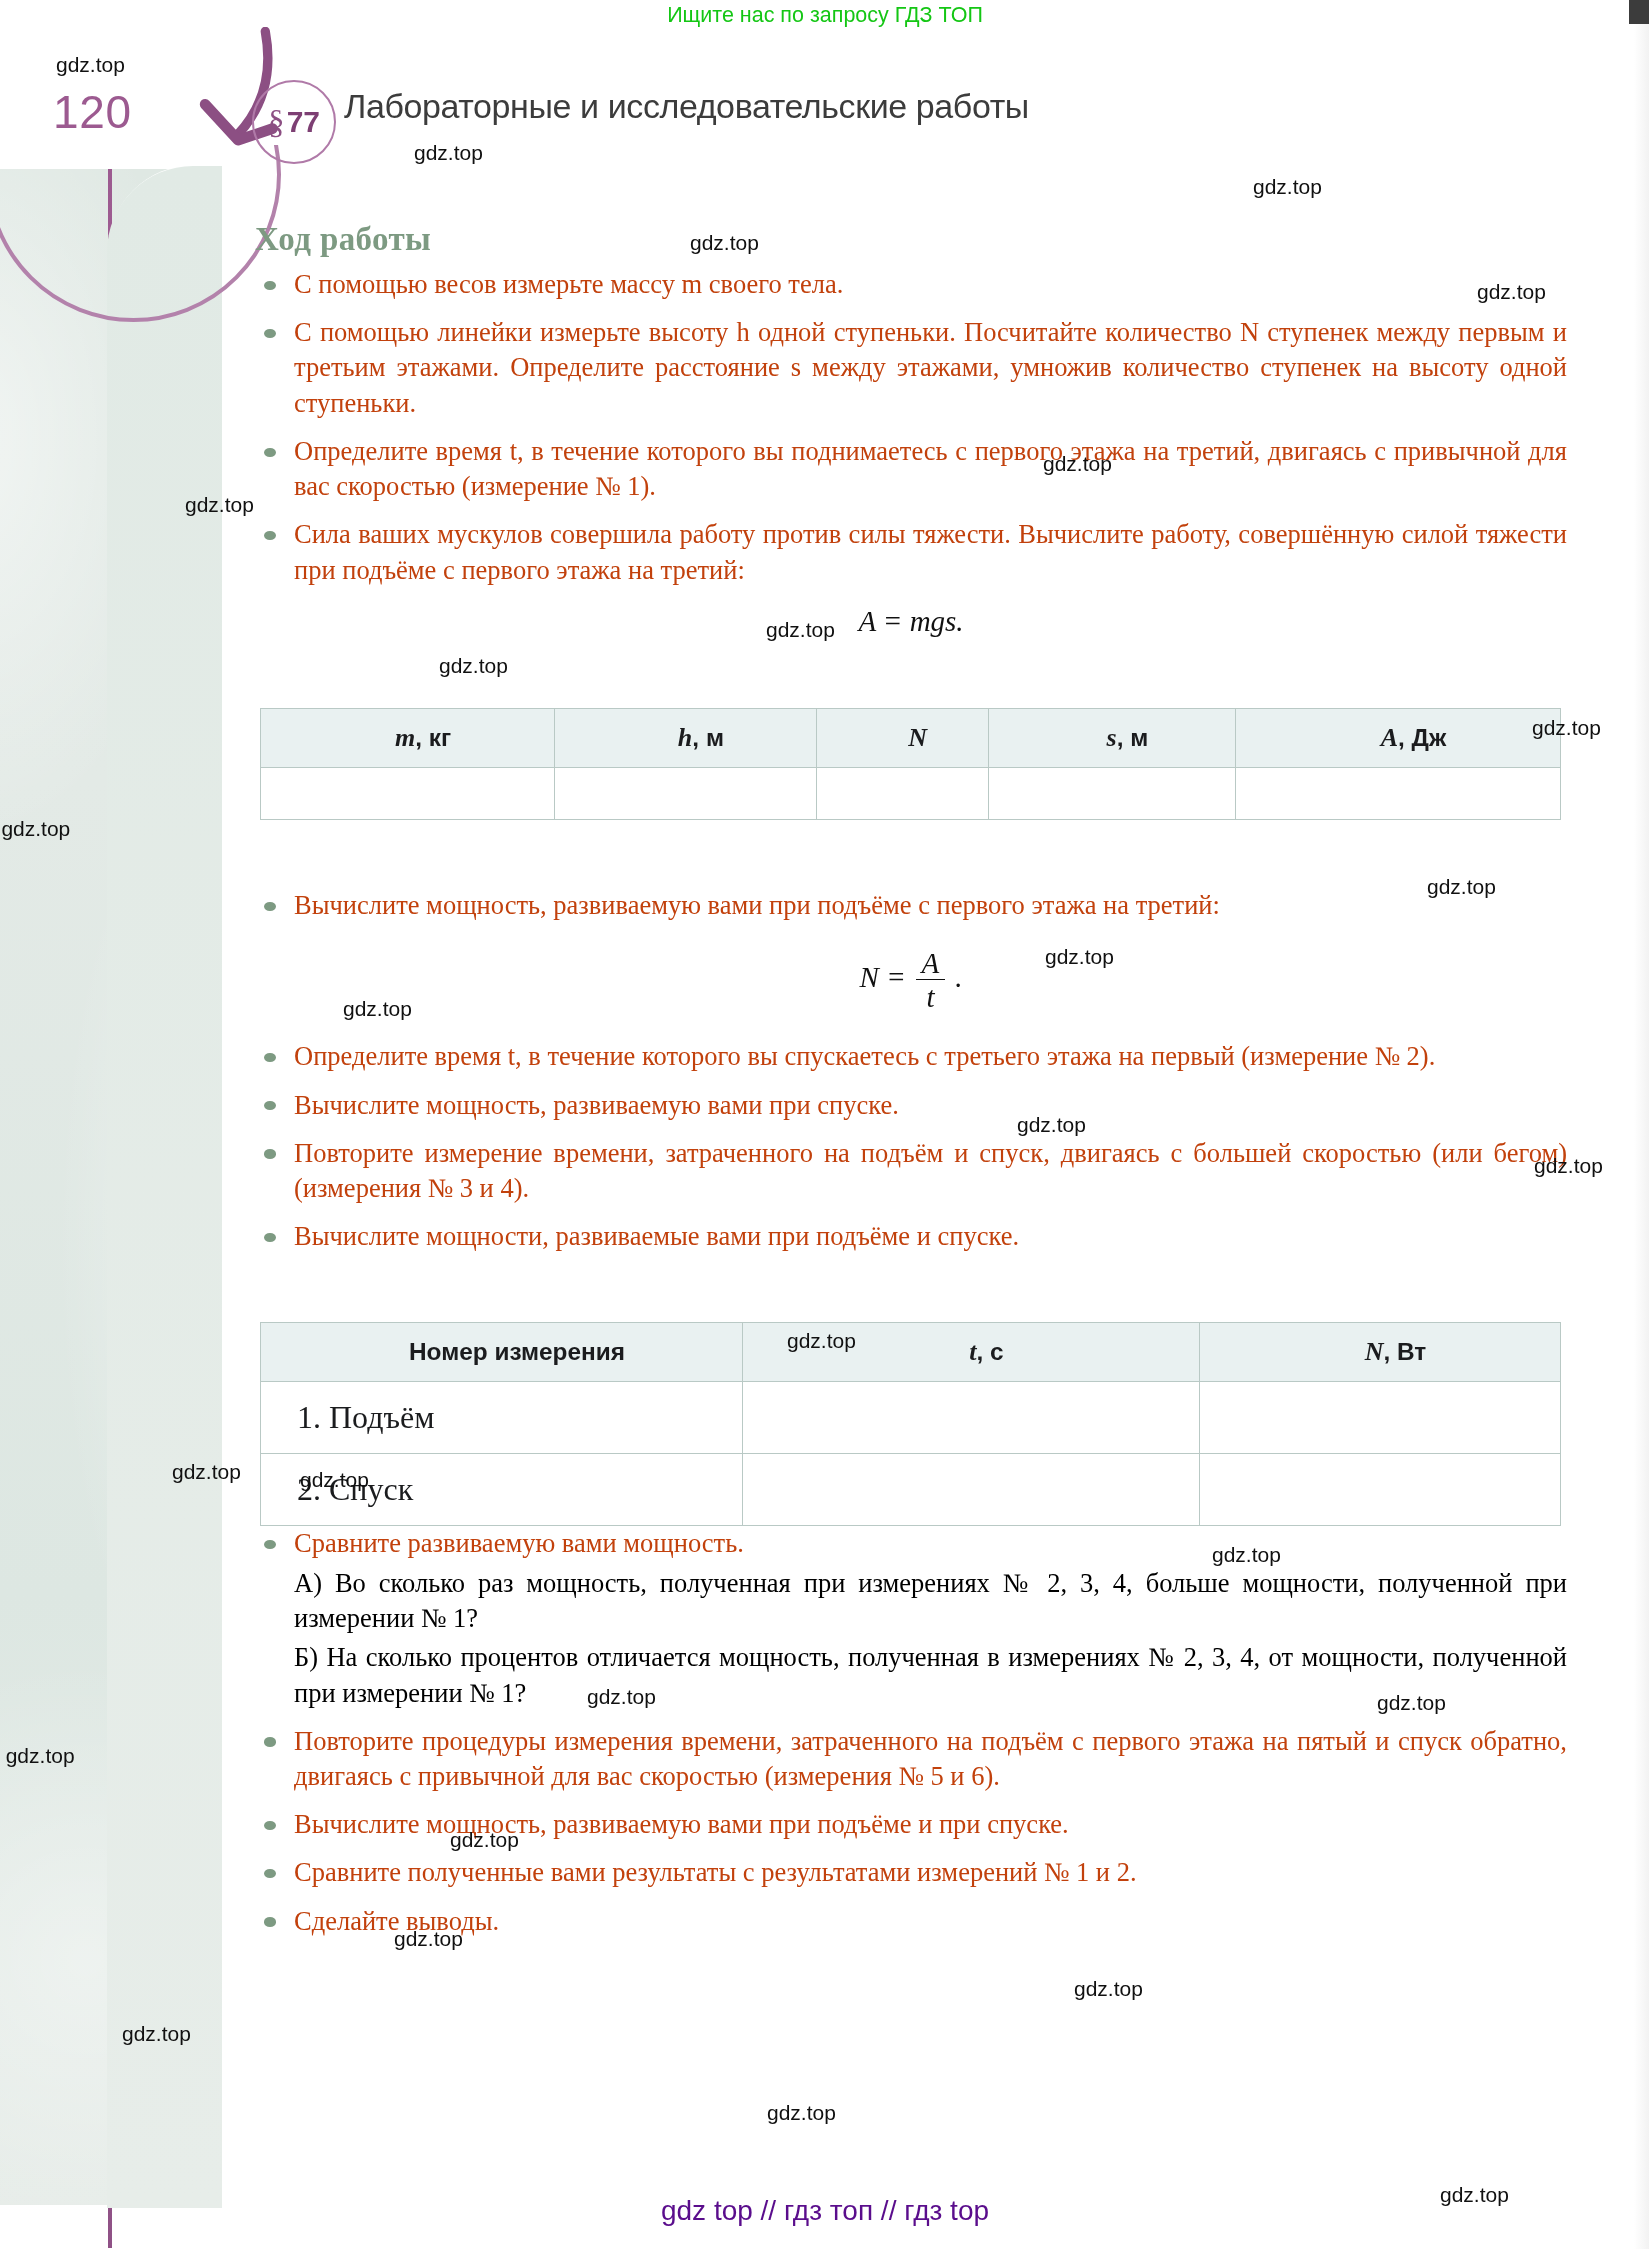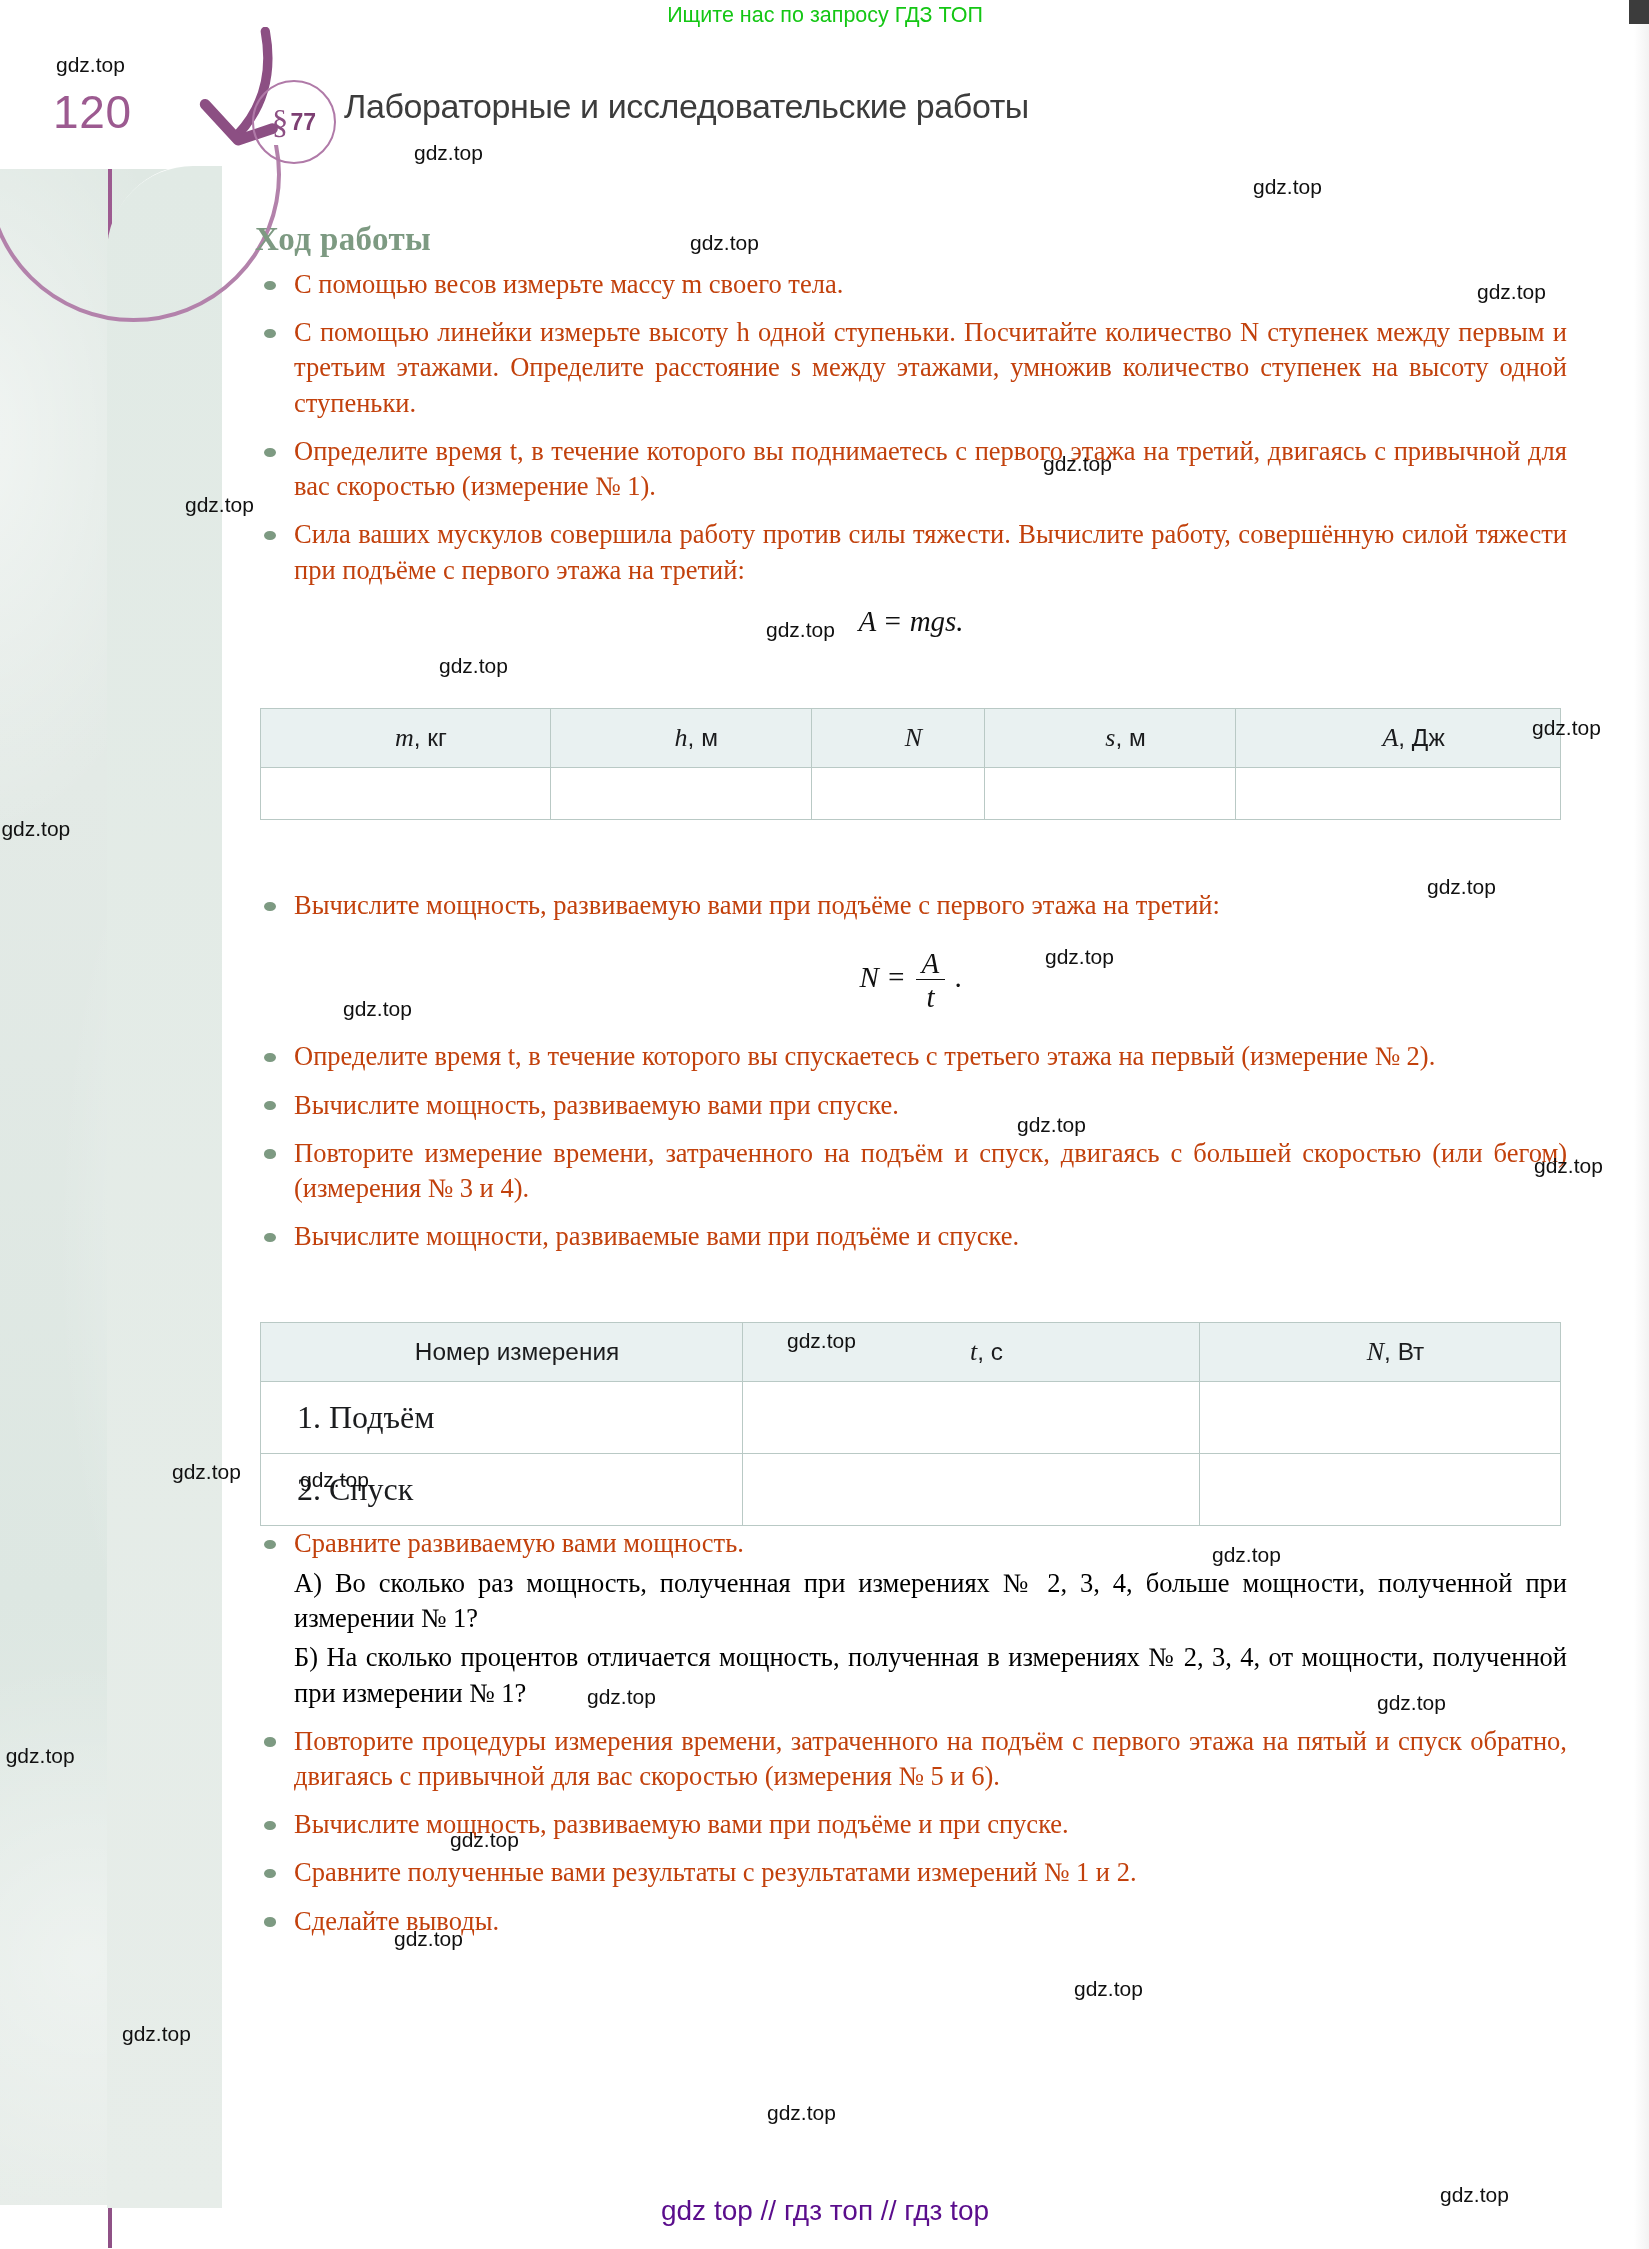--- a/index.html
+++ b/index.html
@@ -60,21 +60,21 @@
     position:absolute;left:53px;top:85px;
     font-family:"Liberation Sans", sans-serif;
     font-size:46px;color:#9c5a90;letter-spacing:0.7px;
   }
   .sect-circle{
     position:absolute;left:252px;top:80px;width:80px;height:80px;
     border:2.2px solid #b07aa8;border-radius:50%;
     display:flex;align-items:center;justify-content:center;gap:2.2px;
   }
   .sect-sign{font-family:"Liberation Serif",serif;font-size:33px;color:#8c4f83;line-height:1;}
-  .sect-num{font-family:"Liberation Sans",sans-serif;font-size:23px;color:#7d3f73;font-weight:700;}
+  .sect-num{font-family:"Liberation Sans",sans-serif;font-size:30px;color:#7d3f73;font-weight:700;}
   .head-title{
     position:absolute;left:344px;top:87px;
     font-family:"Liberation Sans", sans-serif;
     font-size:34px;color:#3c3c3c;letter-spacing:-0.4px;
     white-space:nowrap;
   }
 
   
   .section-head{
     position:absolute;left:255px;top:221px;
@@ -112,21 +112,21 @@
   
   table.tbl{
     border-collapse:collapse;width:1301px;margin:7.2px 0 7.2px 0;
     font-family:"Liberation Sans", sans-serif;
   }
   table.tbl th, table.tbl td{
     border:1.4px solid #b9c9c5;
     text-align:center;color:#1b1c1e;
   }
   table.tbl th{
-    background:#e9f1f1;font-weight:400;font-size:24.4px;height:56px;padding-left:32px;
+    background:#e9f1f1;font-weight:700;font-size:24.4px;height:56px;padding-left:32px;
   }
   table.tbl td{height:49px;background:#ffffff;}
   table.tbl th .it{font-style:italic;font-family:"Liberation Serif",serif;font-size:26px;}
   table.tbl td.lbl{
     text-align:left;padding-left:36px;font-family:"Liberation Serif",serif;
     font-size:32px;height:69px;
   }
 
   .tblwrap{position:absolute;left:260px;}
 

